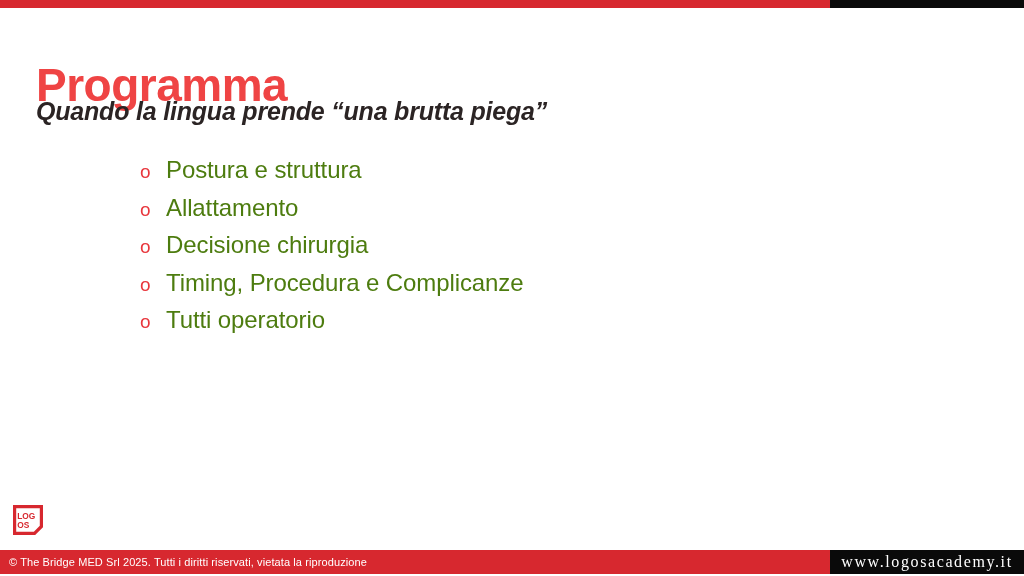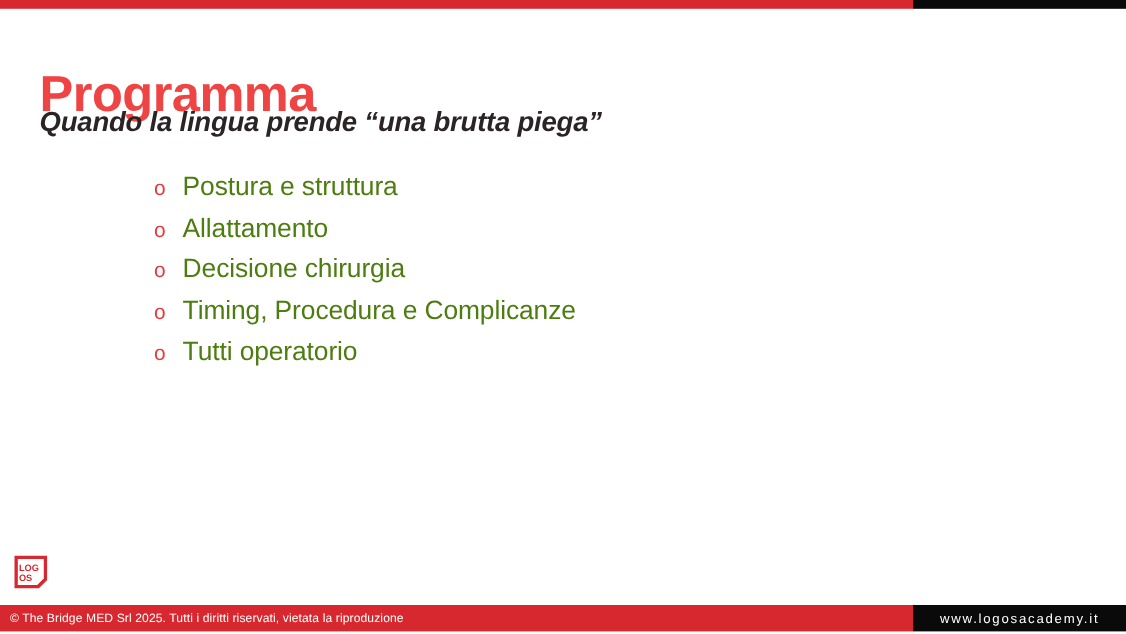--- a/index.html
+++ b/index.html
@@ -128,23 +128,24 @@
   .footer-right {
     flex: 1;
     height: 100%;
     background: #0a0a0a;
     display: flex;
     align-items: center;
     justify-content: center;
   }
   .footer-right-text {
     color: #ffffff;
-    font-size: 12px;
+    font-size: 16px;
     letter-spacing: 1.6px;
     white-space: nowrap;
+    font-family: Liberation Serif, serif;
   }
 </style>
 </head>
 <body>
 
 <div id="slide">
 
   <div class="topbar">
     <div class="topbar-red"></div>
     <div class="topbar-black"></div>

